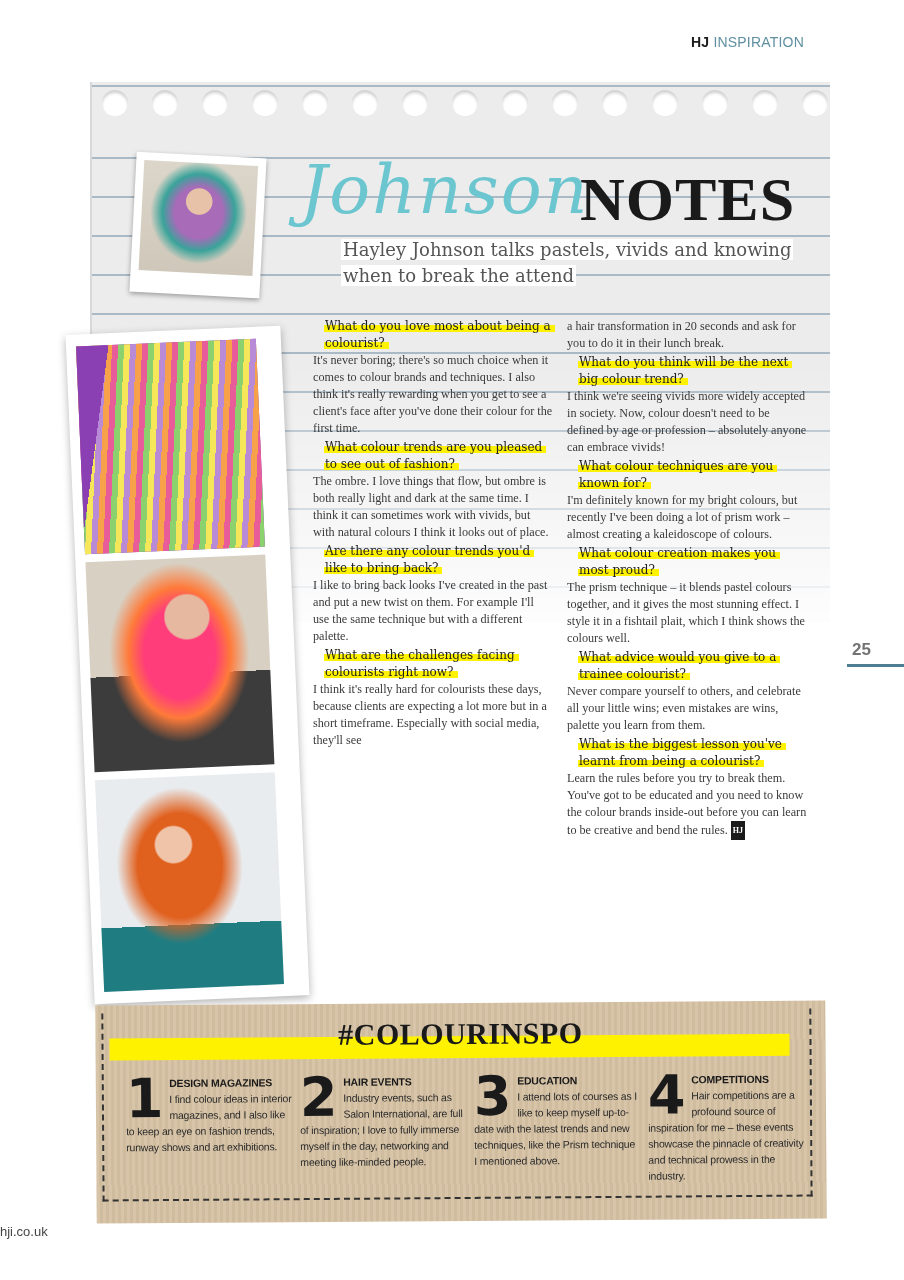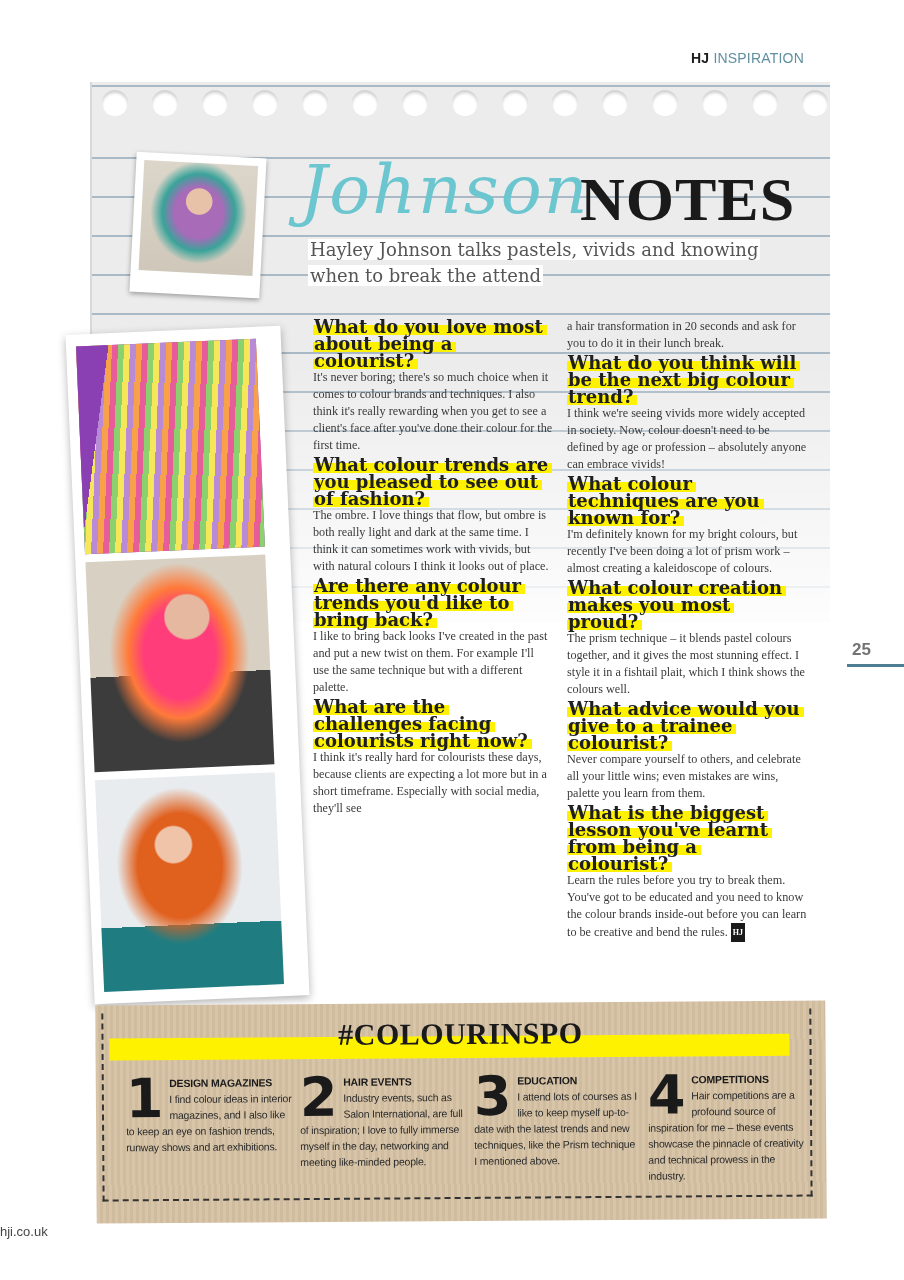--- a/index.html
+++ b/index.html
@@ -1,19 +1,19 @@
 <!DOCTYPE html>
 <html><head>
 <meta charset="utf-8">
 <style>
   * { box-sizing: border-box; margin: 0; padding: 0; }
   html, body { width: 904px; height: 1280px; background: #ffffff; overflow: hidden; }
   body { position: relative; font-family: "Liberation Sans", sans-serif; color: #3a3a3a; }
 
-  .section-tag { position: absolute; top: 50px; right: 100px; font-size: 14px; letter-spacing: 0.2px; }
+  .section-tag { position: absolute; top: 34px; right: 100px; font-size: 14px; letter-spacing: 0.2px; }
   .section-tag .brand { font-weight: bold; color: #1c1c1c; }
   .section-tag .label { color: #5f8fa0; }
 
   
   .notebook {
     position: absolute; left: 90px; top: 82px; width: 740px; height: 540px;
     background: #ececec;
     background-image: repeating-linear-gradient(to bottom, transparent 0, transparent 37px, #a9b9c6 37px, #a9b9c6 39px);
     background-position: 0 38px;
     border-left: 2px solid #d8d8d8;
@@ -30,21 +30,21 @@
   .photo { width: 100%; height: 100%; }
   .photo-portrait { background: radial-gradient(circle at 50% 35%, #e7c1a8 0 14%, transparent 15%),
     radial-gradient(ellipse at 50% 45%, #a76bb8 0 30%, #3aa39a 45%, transparent 60%),
     linear-gradient(#dcd6ca, #cfc8ba); }
   .photo-portrait::after { content: ""; }
 
   .title-block { position: absolute; left: 300px; top: 150px; }
   .title-script { position: absolute; left: 0; top: 0; font-family: "DejaVu Serif", serif; font-style: italic; font-size: 68px; color: #6cc6cf; letter-spacing: 2px; font-weight: normal; }
   .title-bold { position: absolute; left: 280px; top: 14px; font-family: "Liberation Serif", serif; font-weight: bold; font-size: 62px; color: #1a1a1a; letter-spacing: 1px; white-space: nowrap; }
   .standfirst { position: absolute; left: 308px; top: 237px; width: 510px; font-family: "DejaVu Serif", serif; font-size: 18px; line-height: 26px; color: #555; font-weight: 300; }
-  .standfirst span { background: #fff; padding: 0 2px; }
+  .standfirst span { background: #fff; padding: 0 2px; margin-left: 33px; }
 
   
   .strip { position: absolute; left: 80px; top: 330px; width: 215px; height: 670px; background: #fff;
     transform: rotate(-2.5deg); box-shadow: 0 3px 8px rgba(0,0,0,0.3); }
   .strip .ph { position: absolute; left: 10px; width: 180px; }
   .ph1 { top: 12px; height: 208px;
     background: linear-gradient(100deg, #8a3fb2 0 15%, transparent 15%),
       repeating-linear-gradient(95deg, #f7a24a 0 6px, #e95c9a 6px 12px, #8bd26e 12px 18px, #f5e65a 18px 24px, #b98bd6 24px 30px),
       #7c3ea6; }
   .ph2 { top: 228px; height: 210px;
@@ -53,21 +53,21 @@
       linear-gradient(to bottom, #d8d0c2 0 55%, #3c3c3c 55%); }
   .ph3 { top: 446px; height: 212px;
     background: radial-gradient(circle at 42% 32%, #f0c4a8 0 10%, transparent 11%),
       radial-gradient(ellipse at 45% 42%, #e0601e 0 30%, transparent 45%),
       linear-gradient(to bottom, #e8ecef 0 70%, #1f7d82 70%); }
 
   
   .col { position: absolute; width: 240px; }
   .col-left { left: 313px; top: 318px; }
   .col-right { left: 567px; top: 318px; }
-  .q { font-family: "DejaVu Serif", serif; font-weight: bold; font-size: 18px; line-height: 17px; color: #1f1f1f; }
+  .q { font-family: "DejaVu Serif", serif; font-weight: normal; font-size: 12px; line-height: 17px; color: #1f1f1f; margin-left: 11px; }
   .q span { background: linear-gradient(to bottom, transparent 45%, #fff200 45%, #fff200 92%, transparent 92%); padding: 0 4px 0 1px; box-decoration-break: clone; -webkit-box-decoration-break: clone; }
   .a { font-family: Liberation Serif, serif; font-size: 12.2px; line-height: 17px; color: #3a3a3a; margin-bottom: 2px; }
   .hj-end { display: inline-block; background: #1a1a1a; color: #fff; font-size: 8px; font-weight: bold; padding: 1px 2px; margin-left: 3px; vertical-align: 1px; }
 
   .folio { position: absolute; left: 852px; top: 640px; font-size: 17px; font-weight: bold; color: #737373; }
   .folio-line { position: absolute; left: 847px; top: 664px; width: 57px; height: 3px; background: #4f7d92; }
 
   
   .kraft { position: absolute; left: 96px; top: 1003px; width: 730px; height: 218px;
     background: #d6c2a4;

